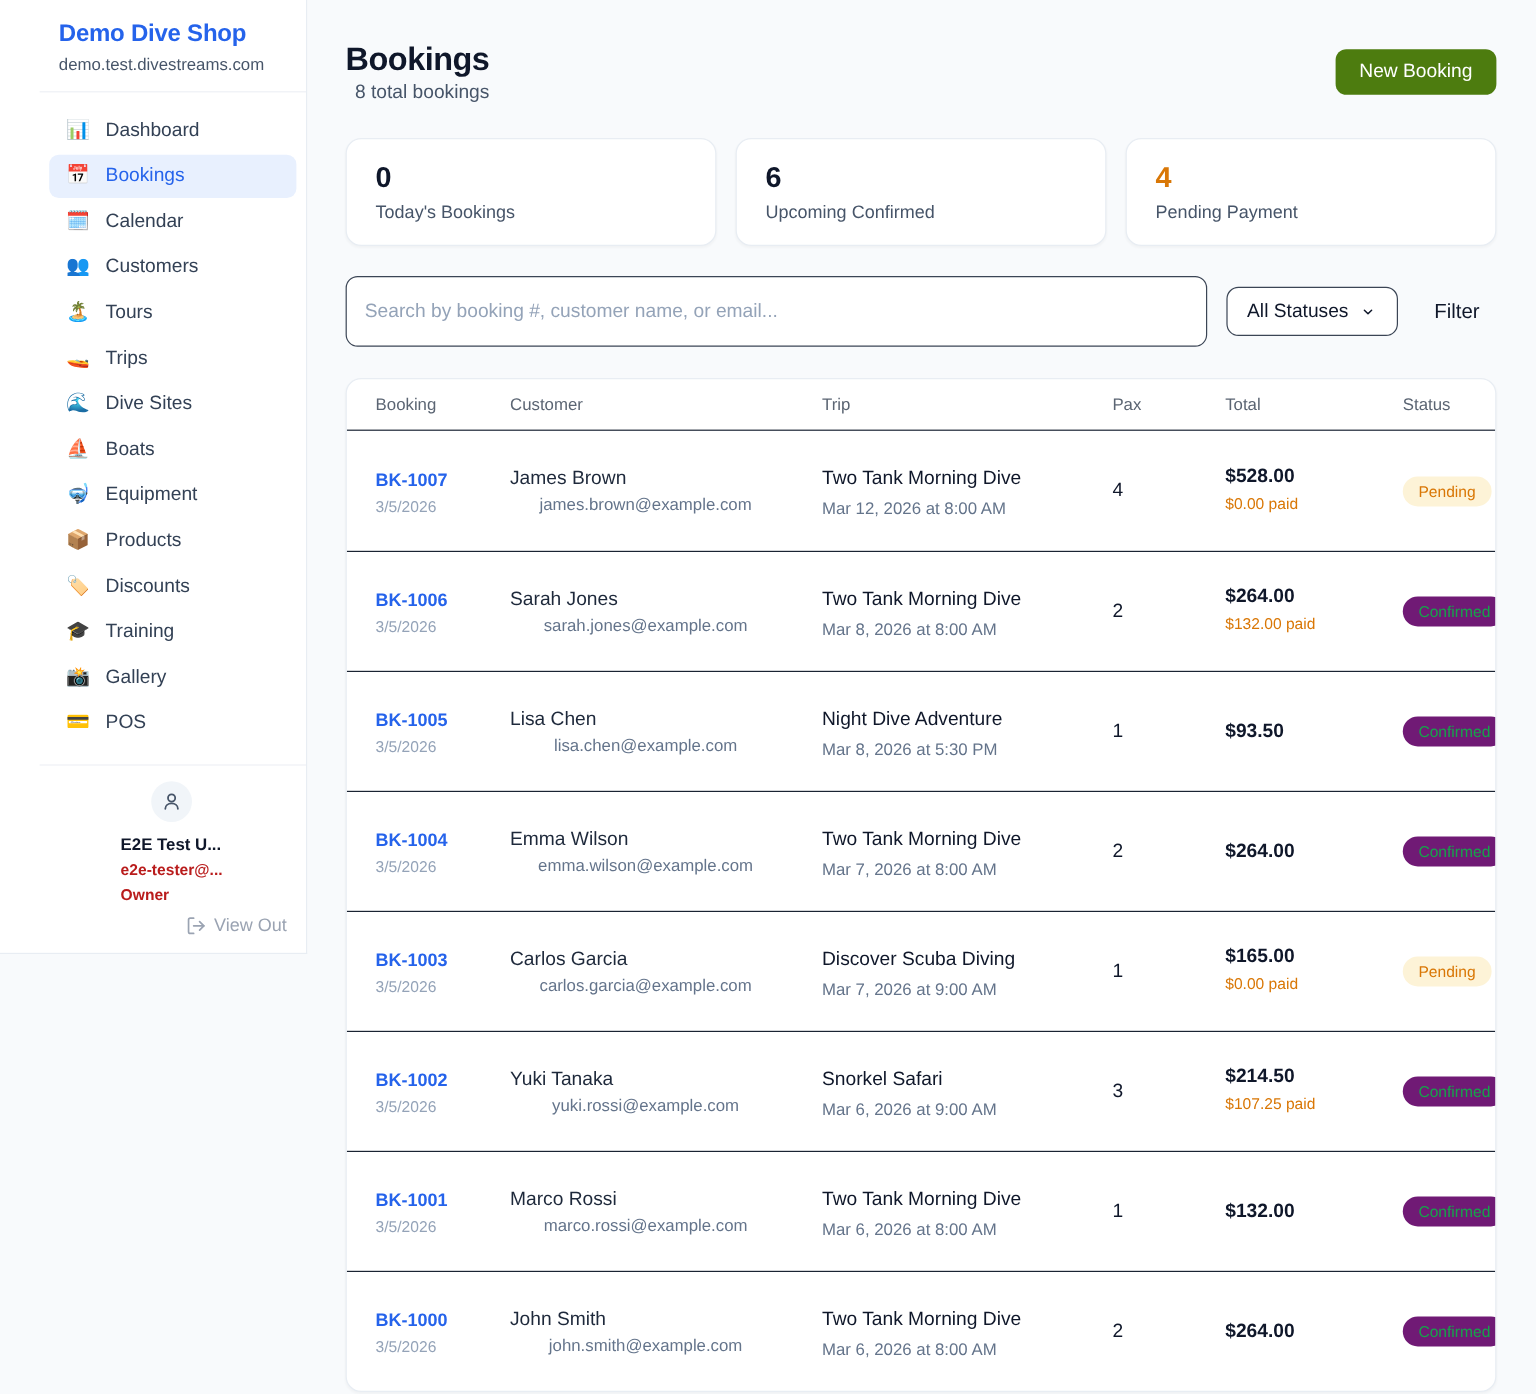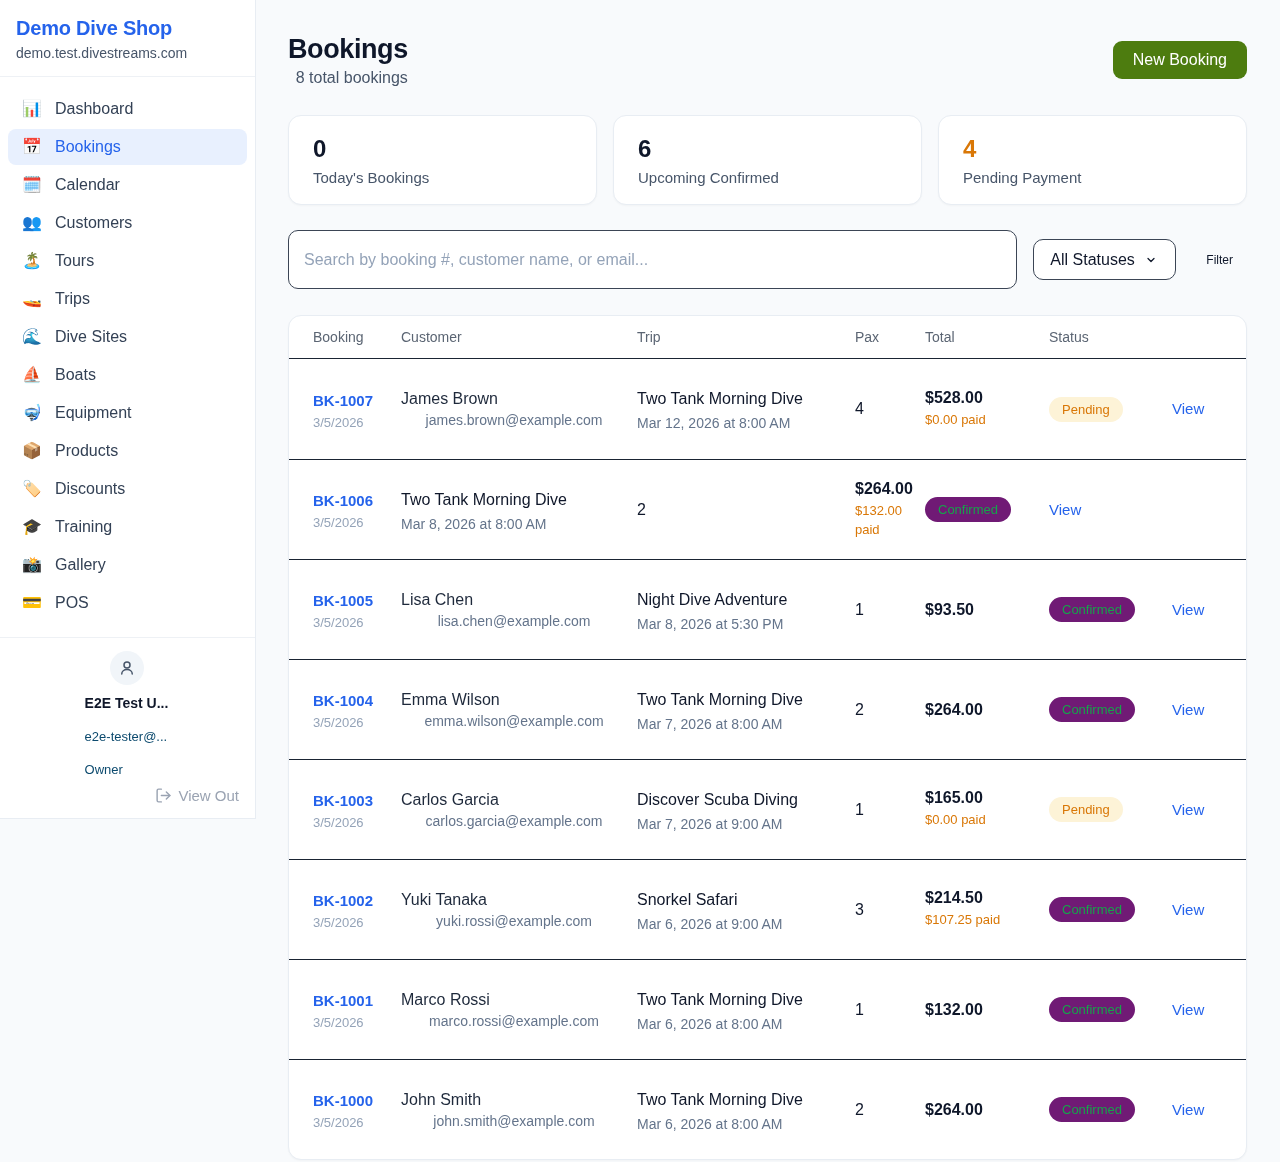--- a/index.html
+++ b/index.html
@@ -12,20 +12,21 @@
     align-items:flex-start;
     overflow:hidden;
   }
   
   .sidebar {
     width:256px; flex:0 0 256px;
     background:#ffffff;
     border-right:1px solid #e8edf3;
     border-bottom:1px solid #e8edf3;
     align-self:flex-start;
+    padding-left:33px;
   }
   .brand { padding:17px 16px 15px 16px; border-bottom:1px solid #eef1f5; }
   .brand-name { font-size:20px; font-weight:700; color:#2563eb; letter-spacing:-0.2px; }
   .brand-domain { font-size:14px; color:#475569; margin-top:5px; }
   .nav { padding:12px 0 14px 0; }
   .nav-item {
     display:flex; align-items:center; gap:13px;
     margin:2px 8px; padding:9px 10px 9px 14px;
     border-radius:8px; cursor:pointer;
     font-size:16px; color:#334155;
@@ -37,21 +38,21 @@
     padding:13px 16px 14px 14px;
     display:flex; align-items:center; gap:10px;flex-direction:column;
   }
   .avatar {
     width:34px; height:34px; border-radius:50%;
     background:#f1f5f9; display:flex; align-items:center; justify-content:center;
     flex:0 0 34px;
   }
   .user-meta { min-width:0; }
   .user-name { font-size:14px; font-weight:700; color:#0f172a; white-space:nowrap; }
-  .user-email, .user-role { font-size:13px; color:#0c4a6e; margin-top:18px; white-space:nowrap; }
+  .user-email, .user-role { font-size:13px; color:#b91c1c; margin-top:6px; white-space:nowrap;font-weight:bold; }
   .signout {
     margin-left:auto; display:flex; align-items:center; gap:6px;
     color:#9aa3b2; font-size:15px; cursor:pointer; white-space:nowrap;
   }
   
   .main { flex:1; padding:34px 33px 32px 32px; min-width:0; }
   .page-header { display:flex; justify-content:space-between; align-items:flex-start; }
   .page-title { font-size:27px; font-weight:700; color:#0f172a; letter-spacing:-0.4px; }
   .page-subtitle { font-size:16px; color:#475569; margin-top:4px;text-align:right; }
   .btn-primary {
@@ -81,30 +82,30 @@
   .status-select {
     height:41px; min-width:143px;
     border:1px solid #3b4555; border-radius:10px;
     background:#ffffff; padding:0 12px 0 16px;
     display:flex; align-items:center; gap:10px;
     font-size:16px; color:#0f172a; cursor:pointer;
   }
   .chevron { display:flex; align-items:center; }
   .filter-btn {
     background:none; border:none; font-family:inherit;
-    font-size:12px; color:#0f172a; padding:0 14px; cursor:pointer;
+    font-size:17px; color:#0f172a; padding:0 14px; cursor:pointer;
   }
   
   .table-card {
     margin-top:26px; background:#ffffff;
     border:1px solid #e8edf3; border-radius:13px;
     overflow:hidden;
     box-shadow:0 1px 2px rgba(15,23,42,0.03);
   }
-  .tgrid { display:grid; grid-template-columns:112px 236px 218px 70px 124px 123px 1fr; }
+  .tgrid { display:grid; grid-template-columns:112px 236px 218px 70px 124px 123px 1fr;gap:24px; }
   .thead { height:43px; align-items:center; border-bottom:1px solid #1a2433; }
   .th { font-size:14px; color:#5b6573; font-weight:500; padding-right:8px; }
   .c1 { padding-left:24px; }
   .trow { align-items:center; padding:18px 0; min-height:100px; }
   .trow + .trow { border-top:1px solid #1a2433; }
   .cell { padding-right:10px; min-width:0; }
   .bk-id {
     display:inline-block; max-width:62px;
     font-size:15px; font-weight:600; color:#2563eb;
     line-height:1.6; text-decoration:none; cursor:pointer;
@@ -281,20 +282,24 @@
         <div class="total-paid">$0.00 paid</div>
         </div>
       <div class="cell"><span class="badge pending">Pending</span></div>
       <div class="cell"><a class="view-link">View</a></div>
     </div>
 
     <div class="tgrid trow">
       <div class="cell c1"><a class="bk-id">BK-1006</a>
         <div class="bk-date">3/5/2026</div></div>
       <div class="cell">
+          <div class="cust-name">Sarah Jones</div>
+        <div class="cust-email">sarah.jones@example.com</div>
+        </div>
+      <div class="cell">
           <div class="trip-name">Two Tank Morning Dive</div>
         <div class="trip-date">Mar 8, 2026 at 8:00 AM</div>
         </div>
       <div class="cell c-pax">2</div>
       <div class="cell">
           <div class="total-amount">$264.00</div>
         <div class="total-paid">$132.00 paid</div>
         </div>
       <div class="cell"><span class="badge confirmed">Confirmed</span></div>
       <div class="cell"><a class="view-link">View</a></div>

